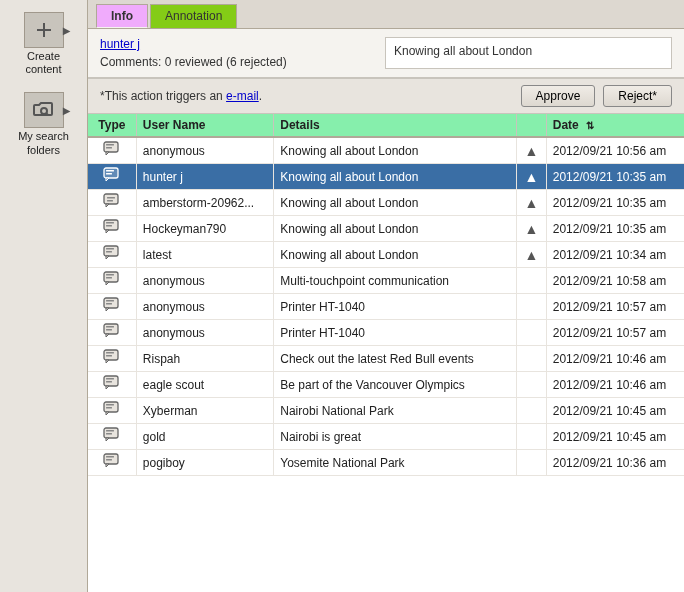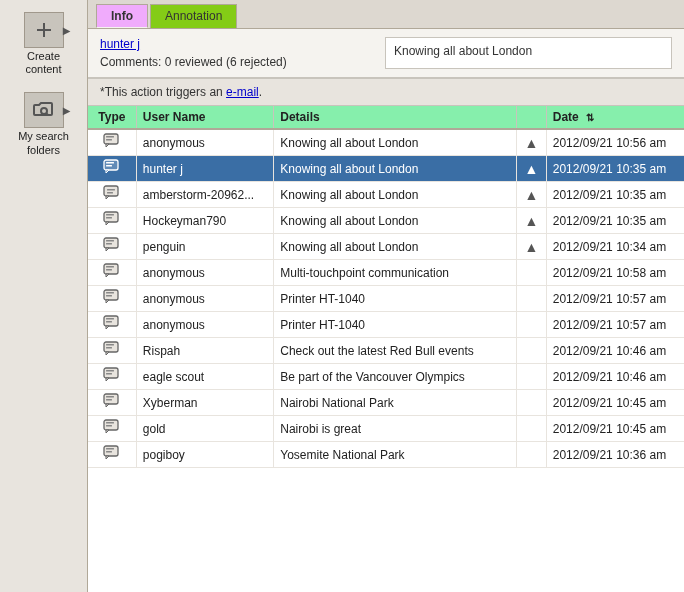--- a/index.html
+++ b/index.html
@@ -298,20 +298,24 @@
       <div class="info-comments">Comments: 0 reviewed (6 rejected)</div>
     </div>
     <div class="info-right">
       <div class="info-doc-desc">Knowing all about London</div>
     </div>
   </div>
 
   <div class="action-bar">
     <div class="action-text">
       <span>*This action triggers an </span><a href="#">e-mail</a><span>.</span>
+    </div>
+    <div class="action-buttons">
+      <button class="btn">Approve</button>
+      <button class="btn">Reject*</button>
     </div>
   </div>
 
   <div class="table-container">
     <table>
       <thead>
         <tr>
           <th class="col-type">Type</th>
           <th class="col-user">User Name</th>
           <th class="col-details">Details</th>
@@ -371,21 +375,21 @@
             <td class="col-arrow"><span class="up-arrow">▲</span></td>
             <td class="col-date">2012/09/21 10:35 am</td>
           </tr>
           <tr>
             <td class="col-type"><svg width="18" height="16" viewBox="0 0 18 16" fill="none">
     <rect x="1" y="1" width="14" height="10" rx="2" stroke="#666" stroke-width="1.3" fill="#e8e4de"></rect>
     <polygon points="3,11 3,14 6,11" fill="#e8e4de" stroke="#666" stroke-width="1"></polygon>
     <rect x="3" y="3" width="8" height="1.5" rx="0.5" fill="#888"></rect>
                 <rect x="3" y="6" width="6" height="1.5" rx="0.5" fill="#888"></rect>
   </svg></td>
-            <td class="col-user">penguin</td>
+            <td class="col-user">latest</td>
             <td class="col-details">Knowing all about London</td>
             <td class="col-arrow"><span class="up-arrow">▲</span></td>
             <td class="col-date">2012/09/21 10:34 am</td>
           </tr>
           <tr>
             <td class="col-type"><svg width="18" height="16" viewBox="0 0 18 16" fill="none">
     <rect x="1" y="1" width="14" height="10" rx="2" stroke="#666" stroke-width="1.3" fill="#e8e4de"></rect>
     <polygon points="3,11 3,14 6,11" fill="#e8e4de" stroke="#666" stroke-width="1"></polygon>
     <rect x="3" y="3" width="8" height="1.5" rx="0.5" fill="#888"></rect>
                 <rect x="3" y="6" width="6" height="1.5" rx="0.5" fill="#888"></rect>

